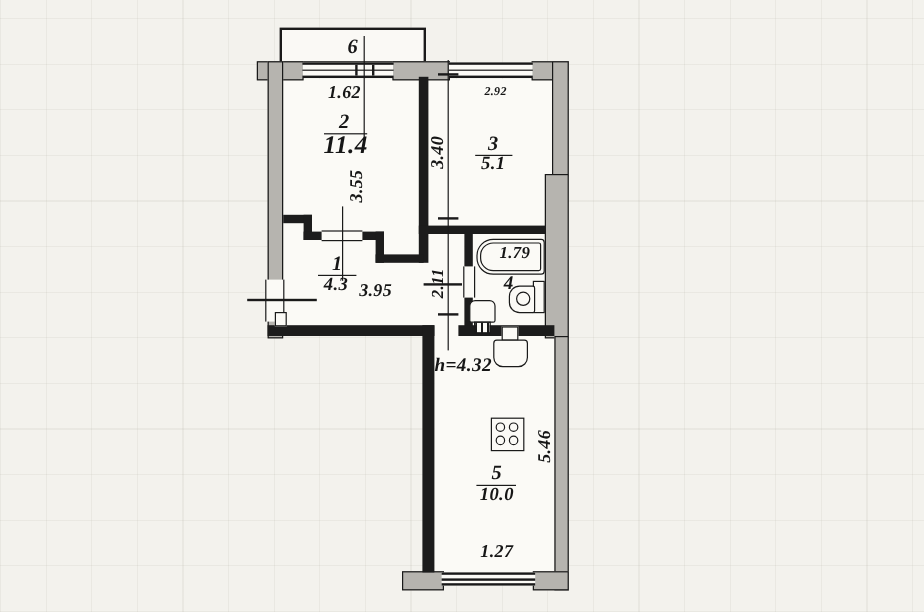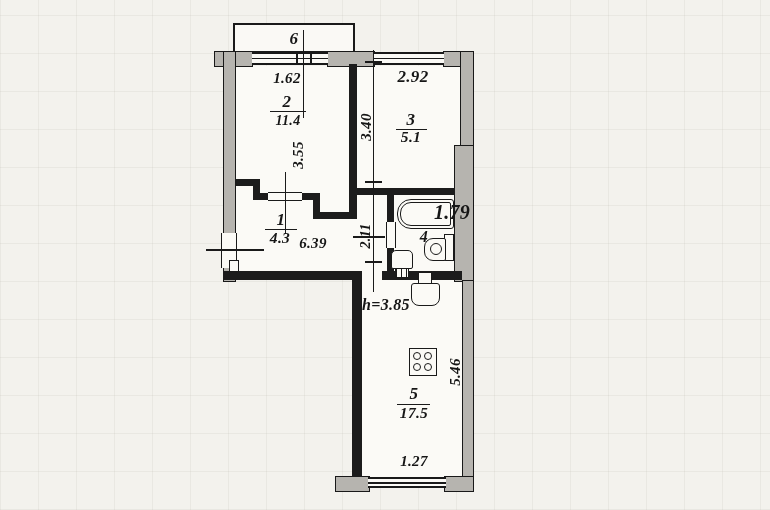--- a/index.html
+++ b/index.html
@@ -113,40 +113,40 @@
     <div class="fix thin" style="left:3px;top:3px;width:8px;height:8px;border-radius:50%;"></div>
     <div class="fix thin" style="left:14px;top:3px;width:8px;height:8px;border-radius:50%;"></div>
     <div class="fix thin" style="left:3px;top:14px;width:8px;height:8px;border-radius:50%;"></div>
     <div class="fix thin" style="left:14px;top:14px;width:8px;height:8px;border-radius:50%;"></div>
   </div>
 
   <div class="lbl" style="left:294px;top:39px;font-size:17px;">6</div>
 
   <div class="lbl" style="left:287px;top:102px;font-size:17px;">2</div>
   <div class="frac" style="left:270px;top:110.5px;width:36px;"></div>
-  <div class="lbl" style="left:288px;top:121px;font-size:14px;">11.4</div>
+  <div class="lbl" style="left:288px;top:121px;font-size:21px;">11.4</div>
 
   <div class="lbl" style="left:411px;top:120px;font-size:17px;">3</div>
   <div class="frac" style="left:396px;top:128.5px;width:31px;"></div>
   <div class="lbl" style="left:411px;top:137px;font-size:15.5px;">5.1</div>
 
   <div class="lbl" style="left:281px;top:220px;font-size:17px;">1</div>
   <div class="frac" style="left:265px;top:228.5px;width:32px;"></div>
   <div class="lbl" style="left:280px;top:238px;font-size:15.5px;">4.3</div>
 
   <div class="lbl" style="left:424px;top:237px;font-size:16px;">4</div>
 
   <div class="lbl" style="left:414px;top:394px;font-size:17px;">5</div>
   <div class="frac" style="left:397px;top:403.5px;width:33px;"></div>
-  <div class="lbl" style="left:414px;top:413px;font-size:15.5px;">17.5</div>
+  <div class="lbl" style="left:414px;top:413px;font-size:15.5px;">10.0</div>
 
   <div class="lbl" style="left:287px;top:78px;font-size:15px;">1.62</div>
   <div class="lbl rot" style="left:298px;top:155px;font-size:15px;">3.55</div>
-  <div class="lbl" style="left:413px;top:77px;font-size:17px;">2.92</div>
+  <div class="lbl" style="left:413px;top:77px;font-size:10px;">2.92</div>
   <div class="lbl rot" style="left:366px;top:127px;font-size:15px;">3.40</div>
-  <div class="lbl" style="left:313px;top:243px;font-size:15px;">6.39</div>
+  <div class="lbl" style="left:313px;top:243px;font-size:15px;">3.95</div>
   <div class="lbl rot" style="left:366px;top:236px;font-size:14px;">2.11</div>
-  <div class="lbl" style="left:452px;top:212px;font-size:20px;">1.79</div>
-  <div class="lbl" style="left:386px;top:305px;font-size:16px;">h=3.85</div>
+  <div class="lbl" style="left:429px;top:212px;font-size:14px;">1.79</div>
+  <div class="lbl" style="left:386px;top:305px;font-size:16px;">h=4.32</div>
   <div class="lbl rot" style="left:455px;top:372px;font-size:15px;">5.46</div>
   <div class="lbl" style="left:414px;top:461px;font-size:15px;">1.27</div>
 
 </div>
 
 </body></html>

